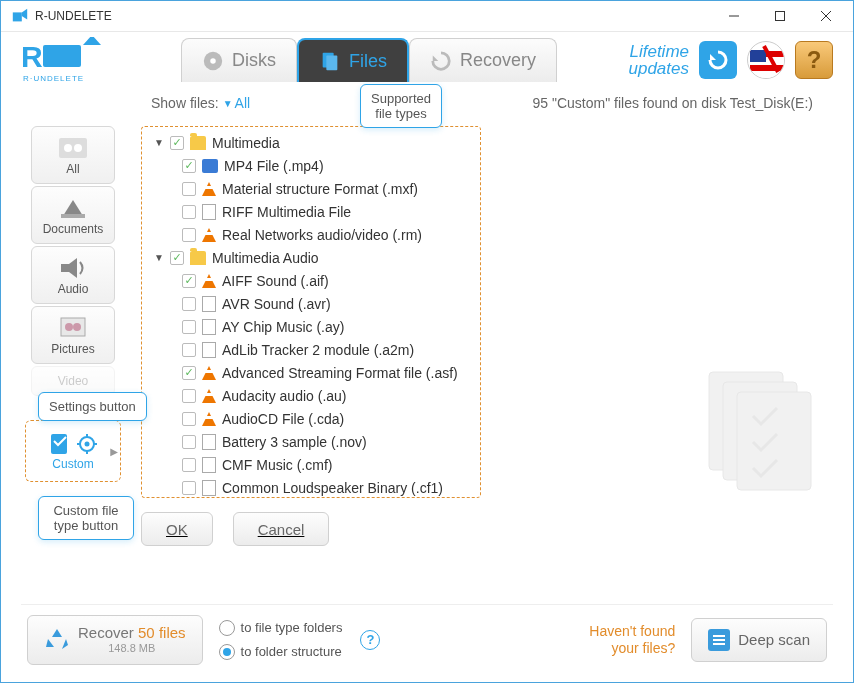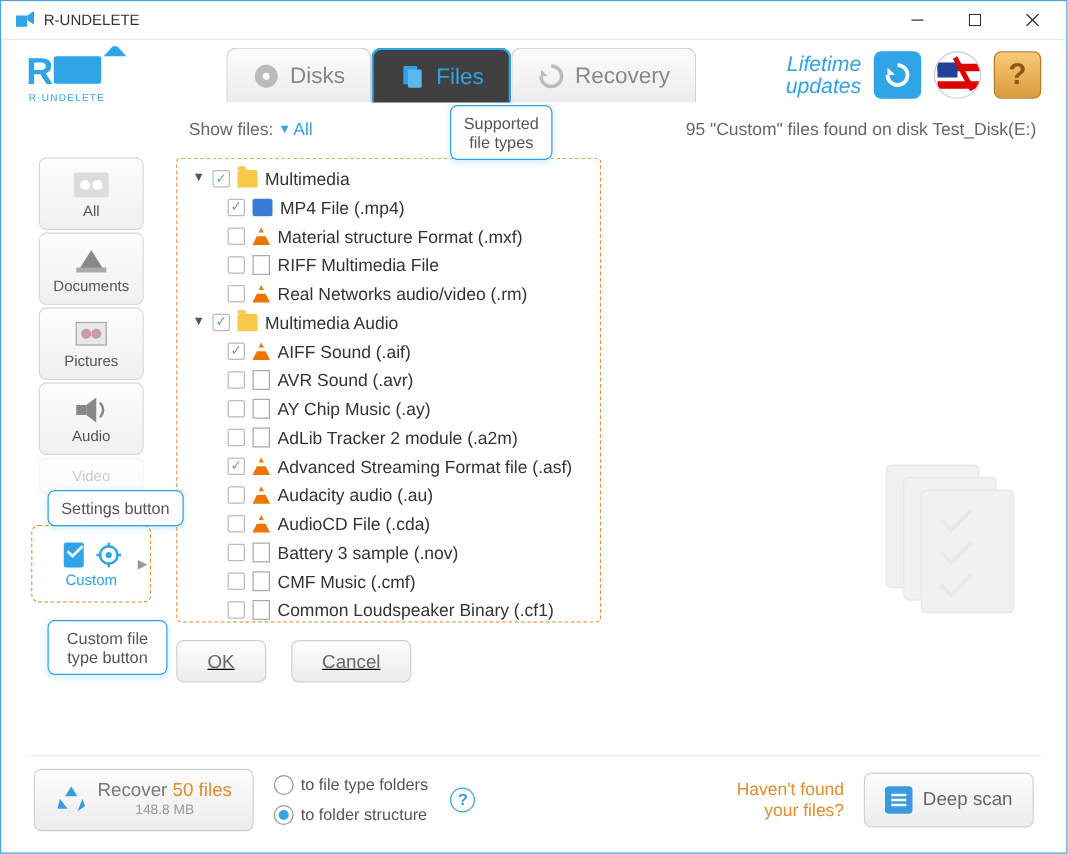--- a/index.html
+++ b/index.html
@@ -21,21 +21,21 @@
   .main-tab.active { background: #404040; border: 2px solid #2fa4e7; border-bottom: none; color: #2fa4e7; z-index: 2; }
   .tab-icon { width: 22px; height: 22px; }
   
   .header-right { margin-left: auto; display: flex; align-items: center; gap: 10px; }
   .lifetime { color: #2fa4e7; font-size: 17px; font-style: italic; text-align: right; line-height: 1; }
   .refresh-btn { width: 38px; height: 38px; border-radius: 6px; background: #2fa4e7; display: flex; align-items: center; justify-content: center; cursor: pointer; }
   .flag-btn { width: 38px; height: 38px; border-radius: 50%; background: #fff; border: 1px solid #ccc; position: relative; overflow: hidden; cursor: pointer; }
   .help-btn { width: 38px; height: 38px; border-radius: 6px; background: linear-gradient(#f9c97a,#d89b3a); border: 1px solid #b97a20; display: flex; align-items: center; justify-content: center; color: #8b5a10; font-size: 24px; font-weight: bold; cursor: pointer; }
   
   
-  .filter-row { height: 32px; padding: 6px 12px 0 150px; display: flex; align-items: center; color: #666; font-size: 14px; position: relative; }
+  .filter-row { height: 32px; padding: 6px 28px 0 150px; display: flex; align-items: center; color: #666; font-size: 14px; position: relative; }
   .show-files { color: #666; }
   .show-files-val { color: #2fa4e7; cursor: pointer; }
   .status-text { margin-left: auto; margin-right: 12px; }
   
   
   .bubble { position: absolute; background: #fff; border: 1px solid #2fa4e7; border-radius: 6px; padding: 6px 10px; font-size: 13px; color: #555; text-align: center; box-shadow: 0 2px 6px rgba(47,164,231,0.2); z-index: 50; }
   .bubble.b-file-types { left: 360px; top: 84px; }
   .bubble.b-settings { left: 38px; top: 392px; }
   .bubble.b-custom { left: 38px; top: 496px; width: 96px; }
   
@@ -204,33 +204,33 @@
     </div>
     <div class="cat">
       <svg class="cat-icon" viewBox="0 0 32 28">
           <path d="M6 22 L16 6 L26 22 Z" fill="#888"></path>
           <rect x="4" y="20" width="24" height="4" fill="#aaa"></rect>
         </svg>
       <span>Documents</span>
     </div>
     <div class="cat">
       <svg class="cat-icon" viewBox="0 0 32 28">
+          <rect x="4" y="10" width="8" height="8" fill="#888"></rect>
+          <path d="M12 10 L20 4 L20 24 L12 18 Z" fill="#888"></path>
+          <path d="M23 8 Q28 14 23 20" fill="none" stroke="#888" stroke-width="2"></path>
+        </svg>
+      <span>Audio</span>
+    </div>
+    <div class="cat">
+      <svg class="cat-icon" viewBox="0 0 32 28">
           <rect x="4" y="4" width="24" height="18" fill="#e8e8e8" stroke="#aaa"></rect>
           <circle cx="12" cy="13" r="4" fill="#c9a"></circle>
           <circle cx="20" cy="13" r="4" fill="#c9a"></circle>
         </svg>
       <span>Pictures</span>
-    </div>
-    <div class="cat">
-      <svg class="cat-icon" viewBox="0 0 32 28">
-          <rect x="4" y="10" width="8" height="8" fill="#888"></rect>
-          <path d="M12 10 L20 4 L20 24 L12 18 Z" fill="#888"></path>
-          <path d="M23 8 Q28 14 23 20" fill="none" stroke="#888" stroke-width="2"></path>
-        </svg>
-      <span>Audio</span>
     </div>
     <div class="cat hidden-vid" style="height:30px;">
       <span>Video</span>
     </div>
     <div class="cat-custom">
       <div class="custom-inner">
         <svg width="24" height="26" viewBox="0 0 24 26">
             <rect x="3" y="3" width="16" height="20" fill="#2fa4e7" rx="2"></rect>
             <path d="M6 10 L10 14 L18 6" stroke="#fff" stroke-width="2" fill="none"></path>
           </svg>

